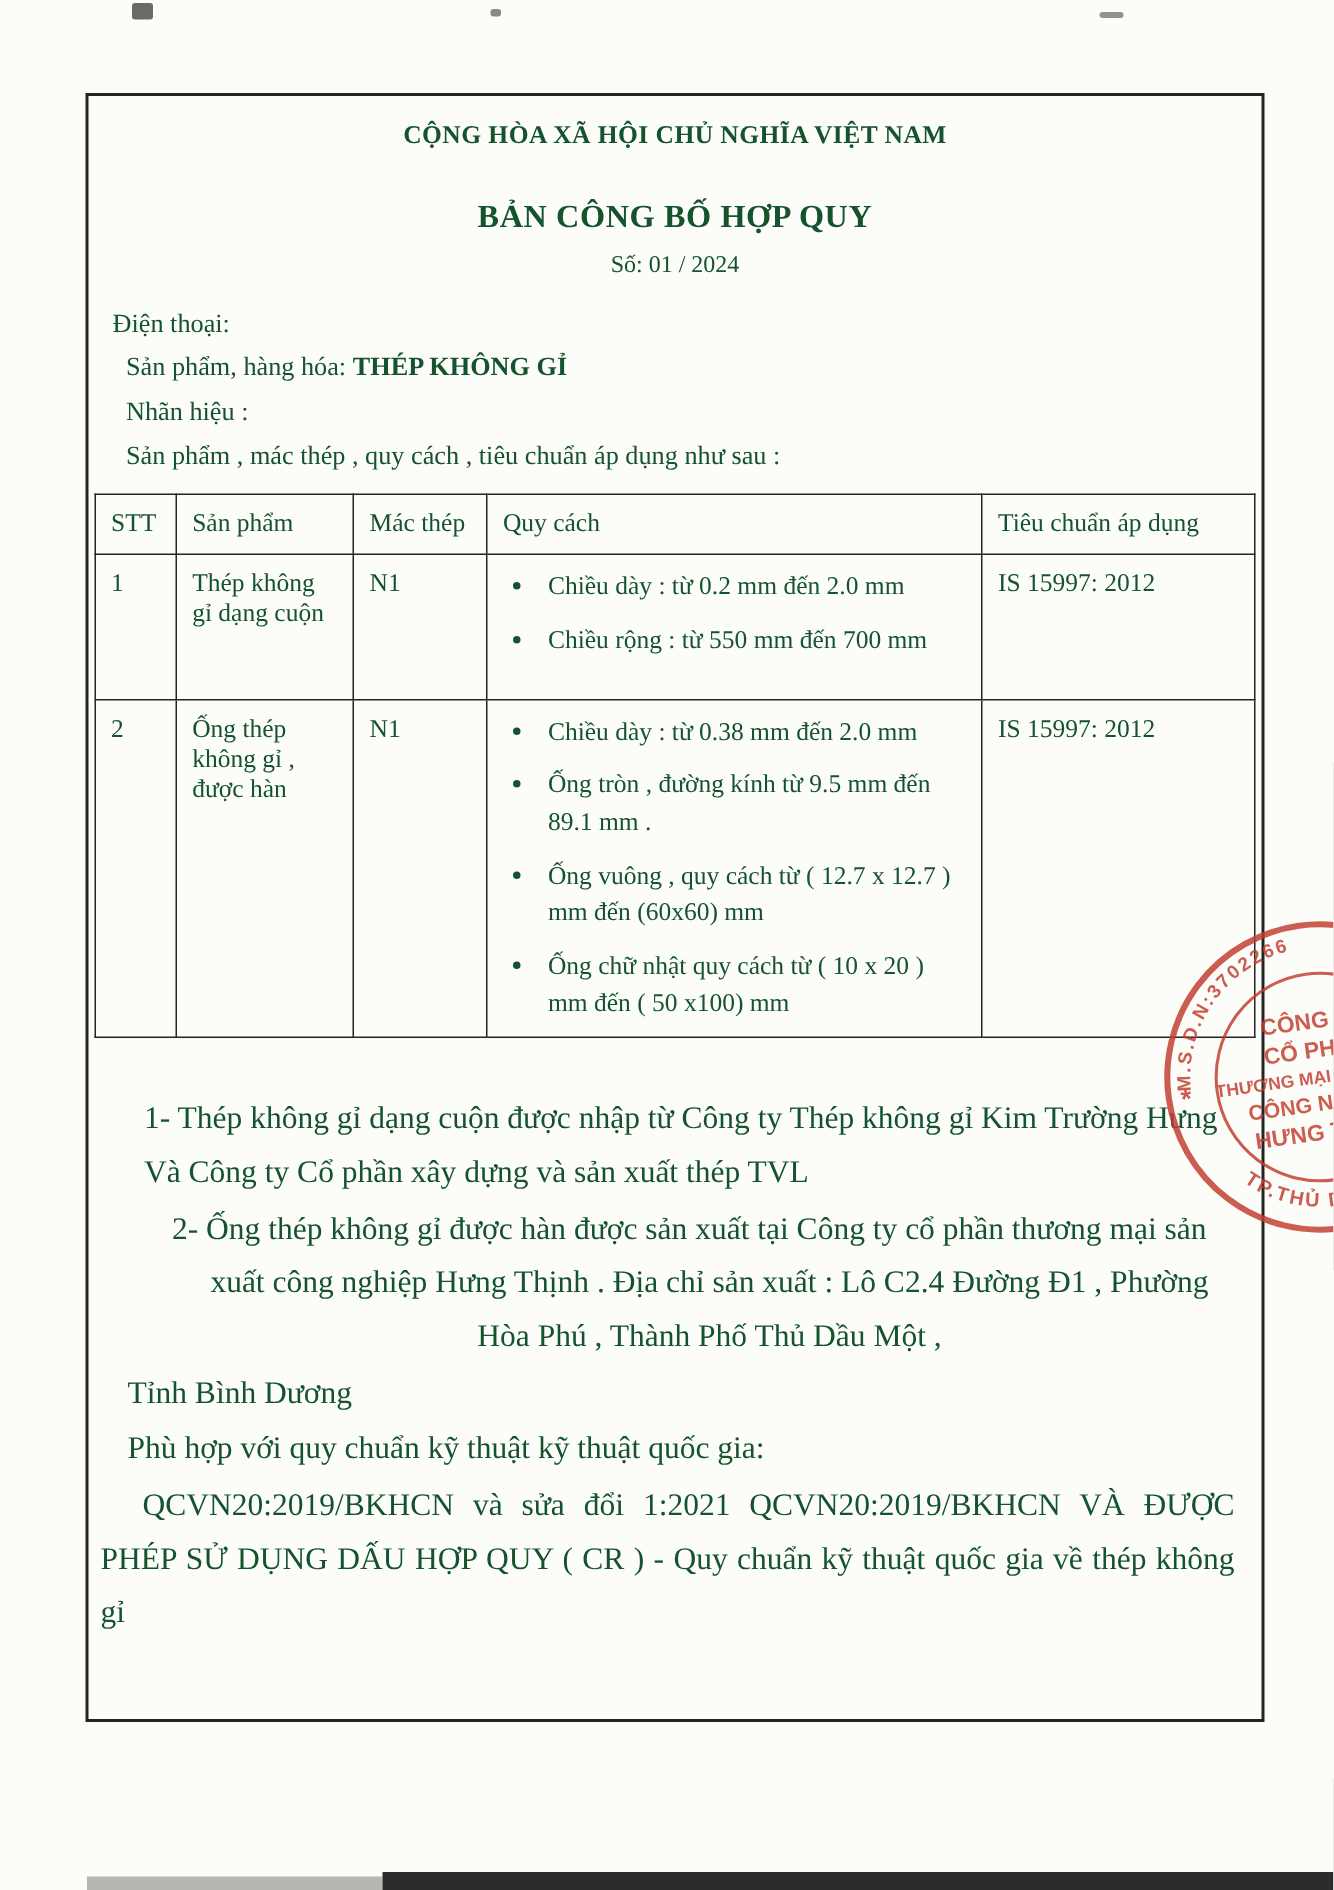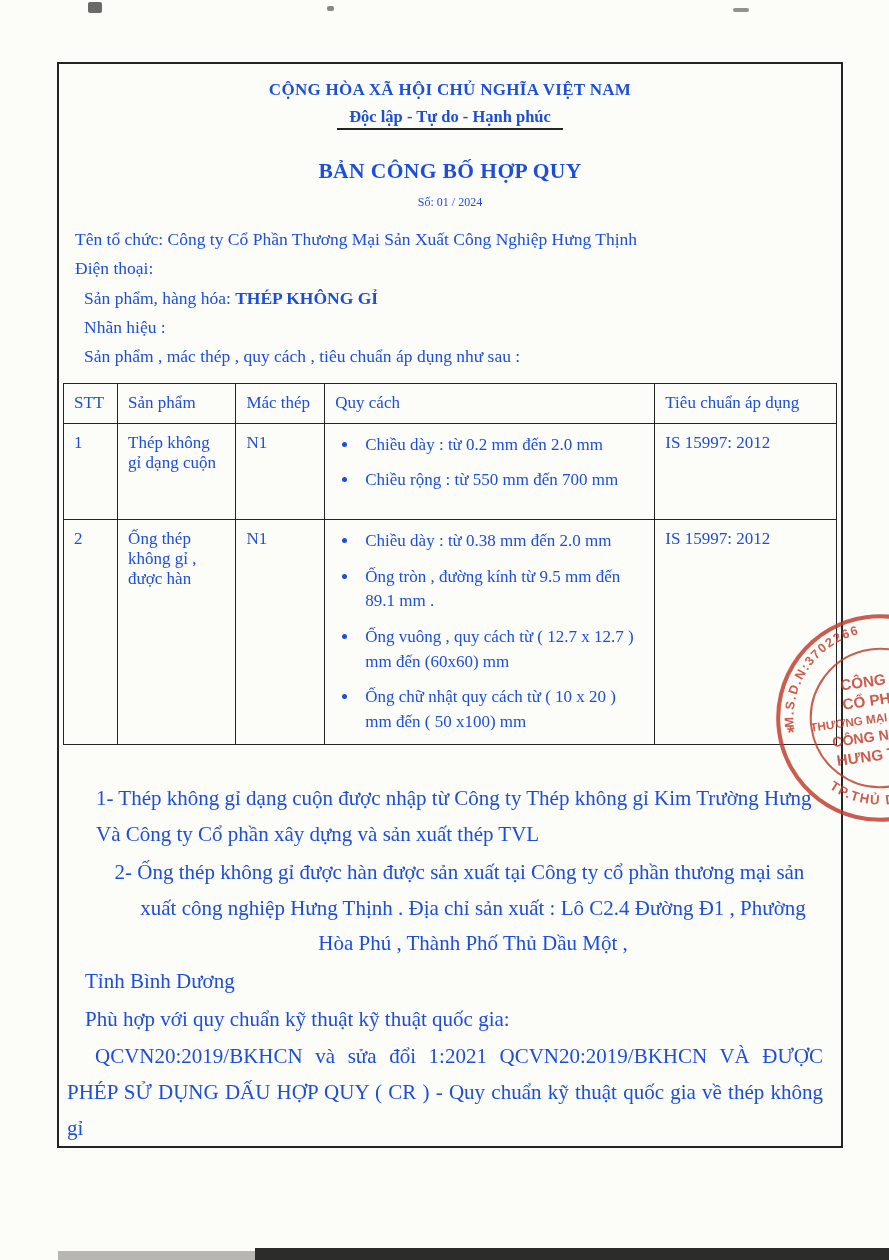--- a/index.html
+++ b/index.html
@@ -4,21 +4,21 @@
 <style>
   * { margin:0; padding:0; box-sizing:border-box; }
   html, body { background:#dedede; }
   .page {
     position:relative;
     width:889px; height:1260px;
     margin:0 auto;
     background:#fcfcf9;
     overflow:hidden;
     font-family:"Liberation Serif","DejaVu Serif",serif;
-    color:#1d4ed8;
+    color:#14532d;
   }
   
   .artifact { position:absolute; background:#3a3a38; }
   .artifact-1 { left:88px;  top:2px;  width:14px; height:11px; opacity:.75; border-radius:2px; }
   .artifact-2 { left:327px; top:6px;  width:7px;  height:5px;  opacity:.6;  border-radius:2px; }
   .artifact-3 { left:733px; top:8px;  width:16px; height:4px;  opacity:.55; border-radius:2px; }
   .bottom-bar-light { position:absolute; left:58px; bottom:0; width:197px; height:9px; background:#b7b6b2; }
   .bottom-bar-dark  { position:absolute; left:255px; bottom:0; width:634px; height:12px; background:#2c2c2a; }
 
   
@@ -29,21 +29,21 @@
     padding:16px 4px 0;
   }
   .pad { padding-left:12px; padding-right:12px; }
   .center { text-align:center; }
 
   .nat-country { font-weight:bold; font-size:17px; letter-spacing:.3px; }
   .nat-motto   { font-weight:bold; font-size:16.5px; margin-top:7px; }
   .nat-motto span { border-bottom:2px solid #242424; padding:0 12px 2px; }
 
   .doc-title  { font-weight:bold; font-size:21.5px; letter-spacing:.4px; margin-top:32px; }
-  .doc-number { font-size:12px; margin-top:11px; }
+  .doc-number { font-size:16px; margin-top:11px; }
 
   .info { margin-top:15px; font-size:17.5px; line-height:1.62; }
   .info p { margin:1px 0; }
   .info .indent { padding-left:9px; }
   .product-value { font-weight:bold; }
 
   .spec-table { border-collapse:collapse; width:100%; margin-top:12px; font-size:17px; table-layout:fixed; }
   .spec-table th, .spec-table td {
     border:1.6px solid #242424;
     vertical-align:top; text-align:left;
@@ -79,29 +79,25 @@
 <div class="page">
 
   <div class="artifact artifact-1"></div>
   <div class="artifact artifact-2"></div>
   <div class="artifact artifact-3"></div>
 
   <div class="frame">
 
     <div class="center">
       <div class="nat-country">CỘNG HÒA XÃ HỘI CHỦ NGHĨA VIỆT NAM</div>
-      <div class="nat-motto">
-        <span>Độc lập - Tự do - Hạnh phúc</span>
-      </div>
       <div class="doc-title">BẢN CÔNG BỐ HỢP QUY</div>
       <div class="doc-number">Số: 01 / 2024</div>
     </div>
 
     <div class="info pad">
-      <p>Tên tổ chức: Công ty Cổ Phần Thương Mại Sản Xuất Công Nghiệp Hưng Thịnh</p>
       <p>Điện thoại:</p>
       <p class="indent"><span>Sản phẩm, hàng hóa: </span><span class="product-value">THÉP KHÔNG GỈ</span></p>
       <p class="indent">Nhãn hiệu :</p>
       <p class="indent">Sản phẩm , mác thép , quy cách , tiêu chuẩn áp dụng như sau :</p>
     </div>
 
     <table class="spec-table">
       <colgroup>
         <col class="c-stt">
           <col class="c-sp">

